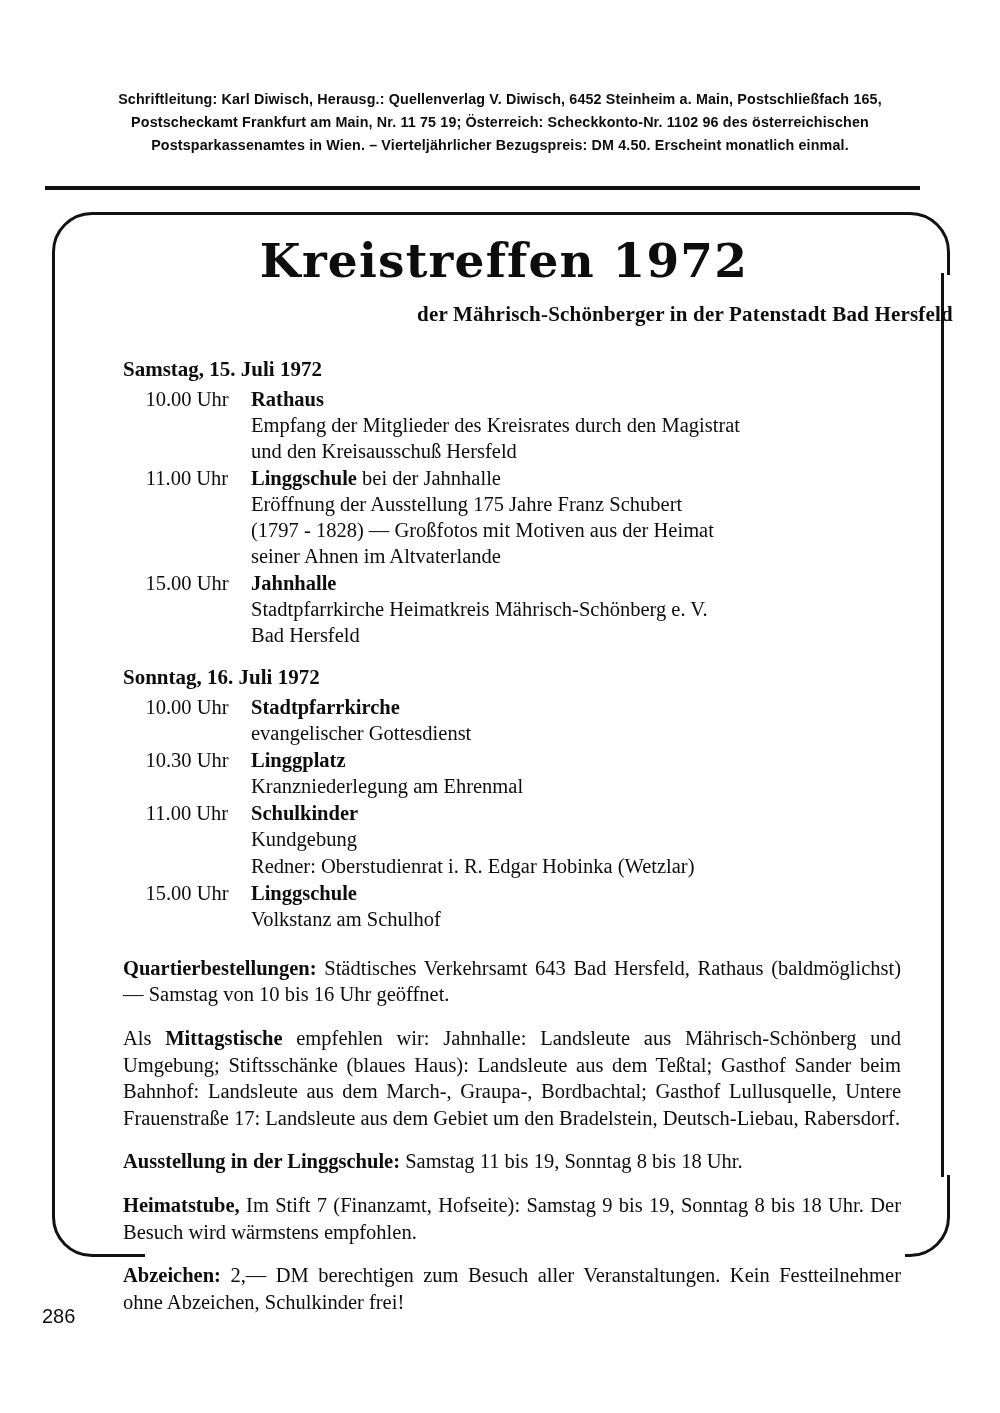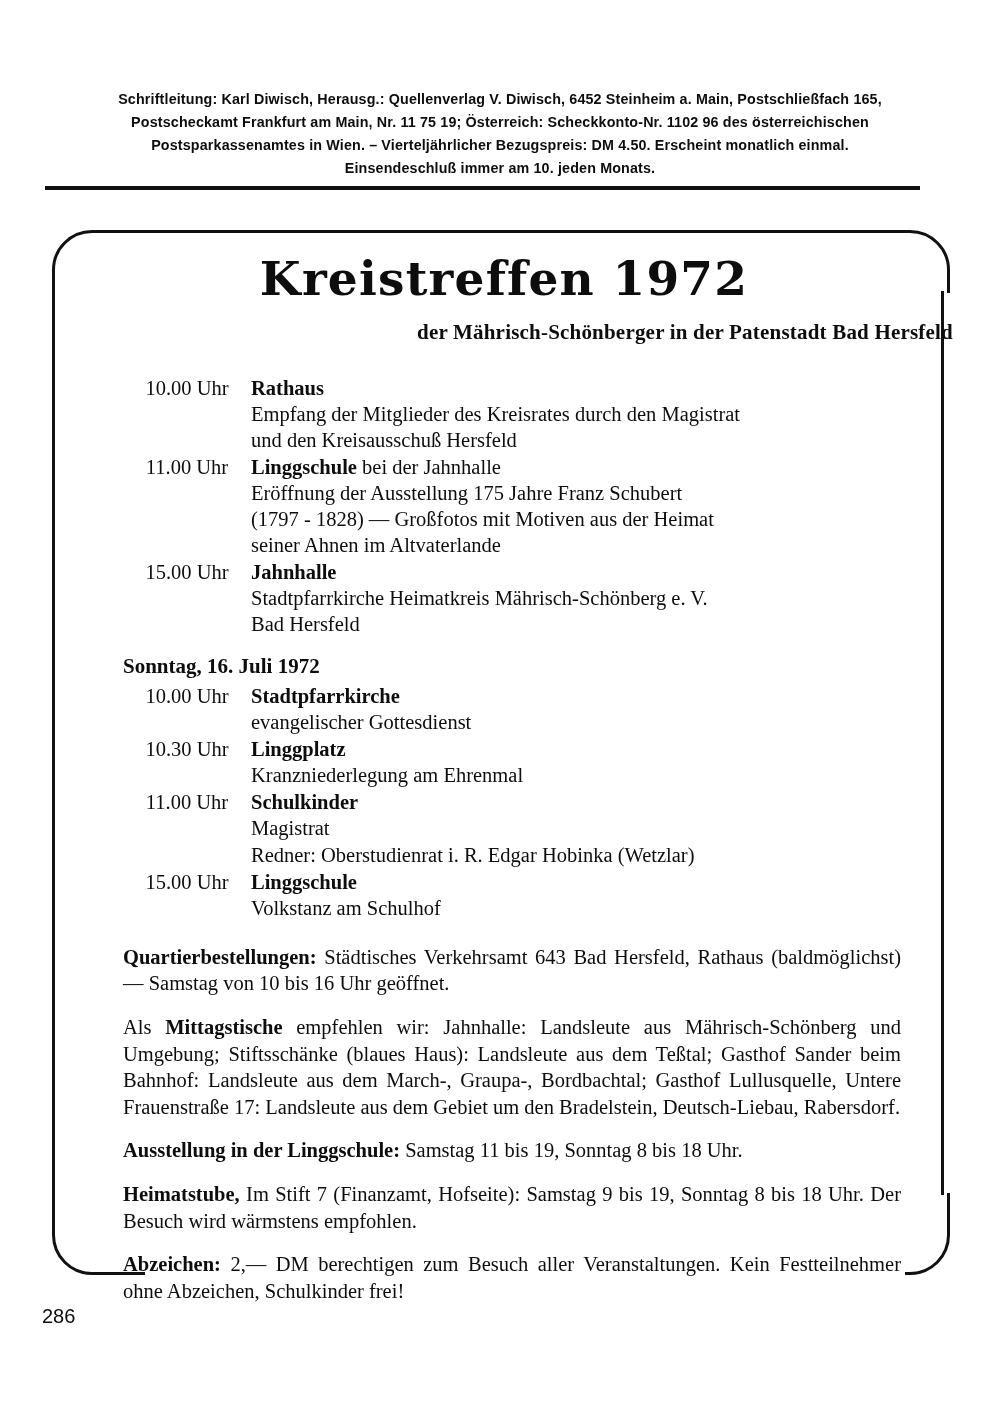--- a/index.html
+++ b/index.html
@@ -37,21 +37,21 @@
     top: 186px;
     width: 875px;
     height: 4px;
     background: #111;
   }
 
   
   .frame {
     position: absolute;
     left: 52px;
-    top: 230px;
+    top: 212px;
     width: 898px;
     height: 1045px;
     border: 3px solid #111;
     border-radius: 40px 40px 40px 40px;
     box-sizing: border-box;
     
     background: #fff;
   }
   
   .frame-gap-r {
@@ -163,36 +163,36 @@
     margin-top: 17px;
   }
 </style>
 </head>
 <body>
 
 <div class="imprint">
   <div class="l1">Schriftleitung: Karl Diwisch, Herausg.: Quellenverlag V. Diwisch, 6452 Steinheim a. Main, Postschließfach 165,</div>
   <div class="l1">Postscheckamt Frankfurt am Main, Nr. 11 75 19;  Österreich:  Scheckkonto-Nr. 1102 96 des österreichischen</div>
   <div class="l1">Postsparkassenamtes in Wien. – Vierteljährlicher Bezugspreis: DM 4.50. Erscheint monatlich einmal.</div>
-  <div class="l1">Einsendeschluß immer am 10. jeden Monats.</div>
 </div>
 
 <div class="imprint-rule"></div>
 
 <div class="frame">
   <div class="frame-gap-r"></div>
   <div class="frame-inner-r"></div>
   <div class="frame-gap-b"></div>
 
   <div class="content">
     <h1 class="title">Kreistreffen 1972</h1>
     <div class="subtitle">der Mährisch-Schönberger in der Patenstadt Bad Hersfeld</div>
 
     <div class="program">
 
+      <div class="daytitle">Samstag, 15. Juli 1972</div>
       <table class="sched">
         <tbody>
           <tr>
             <td class="time">10.00 Uhr</td>
             <td>
               <span class="place"><span>Rathaus</span><span class="normal"></span></span>
               <span class="detail">Empfang der Mitglieder des Kreisrates durch den Magistrat</span>
               <span class="detail">und den Kreisausschuß Hersfeld</span>
             </td>
           </tr>
@@ -230,21 +230,21 @@
             <td class="time">10.30 Uhr</td>
             <td>
               <span class="place"><span>Linggplatz</span></span>
               <span class="detail">Kranzniederlegung am Ehrenmal</span>
             </td>
           </tr>
           <tr>
             <td class="time">11.00 Uhr</td>
             <td>
               <span class="place"><span>Schulkinder</span></span>
-              <span class="detail">Magistrat</span>
+              <span class="detail">Kundgebung</span>
               <span class="detail">Redner: Oberstudienrat i. R. Edgar Hobinka (Wetzlar)</span>
             </td>
           </tr>
           <tr>
             <td class="time">15.00 Uhr</td>
             <td>
               <span class="place"><span>Linggschule</span></span>
               <span class="detail">Volkstanz am Schulhof</span>
             </td>
           </tr>

